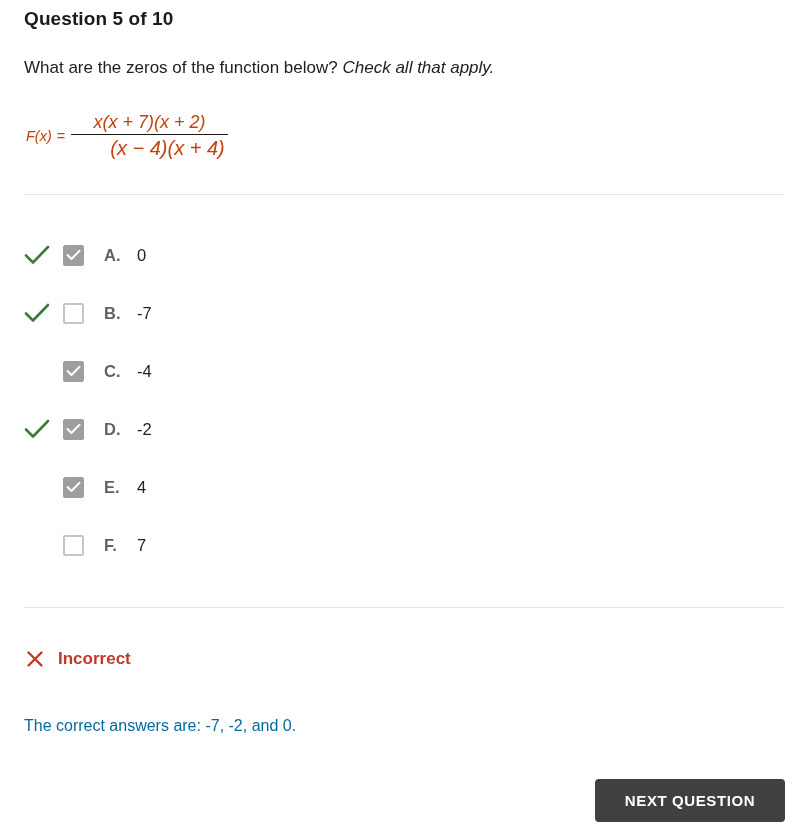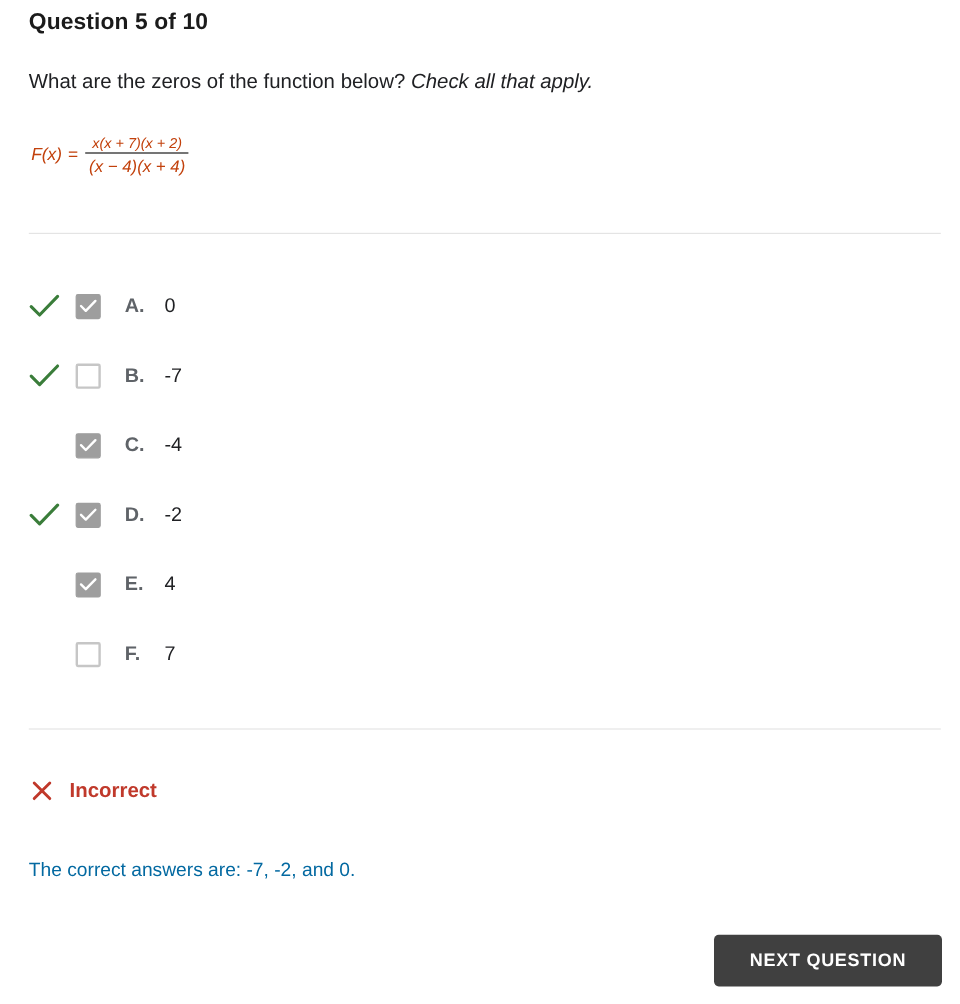--- a/index.html
+++ b/index.html
@@ -70,35 +70,36 @@
     font-size: 14.5px;
   }
   .fraction {
     display: inline-flex;
     flex-direction: column;
     align-items: center;
     vertical-align: middle;
   }
   .fraction .num {
     padding: 0 3px 1px 3px;
-    font-size: 12px;
+    font-size: 18px;
     font-style: italic;
     white-space: nowrap;
     text-align: right;
   }
   .fraction .bar {
     width: 100%;
     height: 1px;
     background: #1b1b1b;
   }
   .fraction .den {
     padding: 2px 3px 0 3px;
-    font-size: 14px;
+    font-size: 20px;
     font-style: italic;
     white-space: nowrap;
+    margin-left: 36px;
   }
 
   
   .divider {
     position: absolute;
     left: 24px;
     width: 760px;
     height: 1px;
     background: #e4e4e4;
   }

